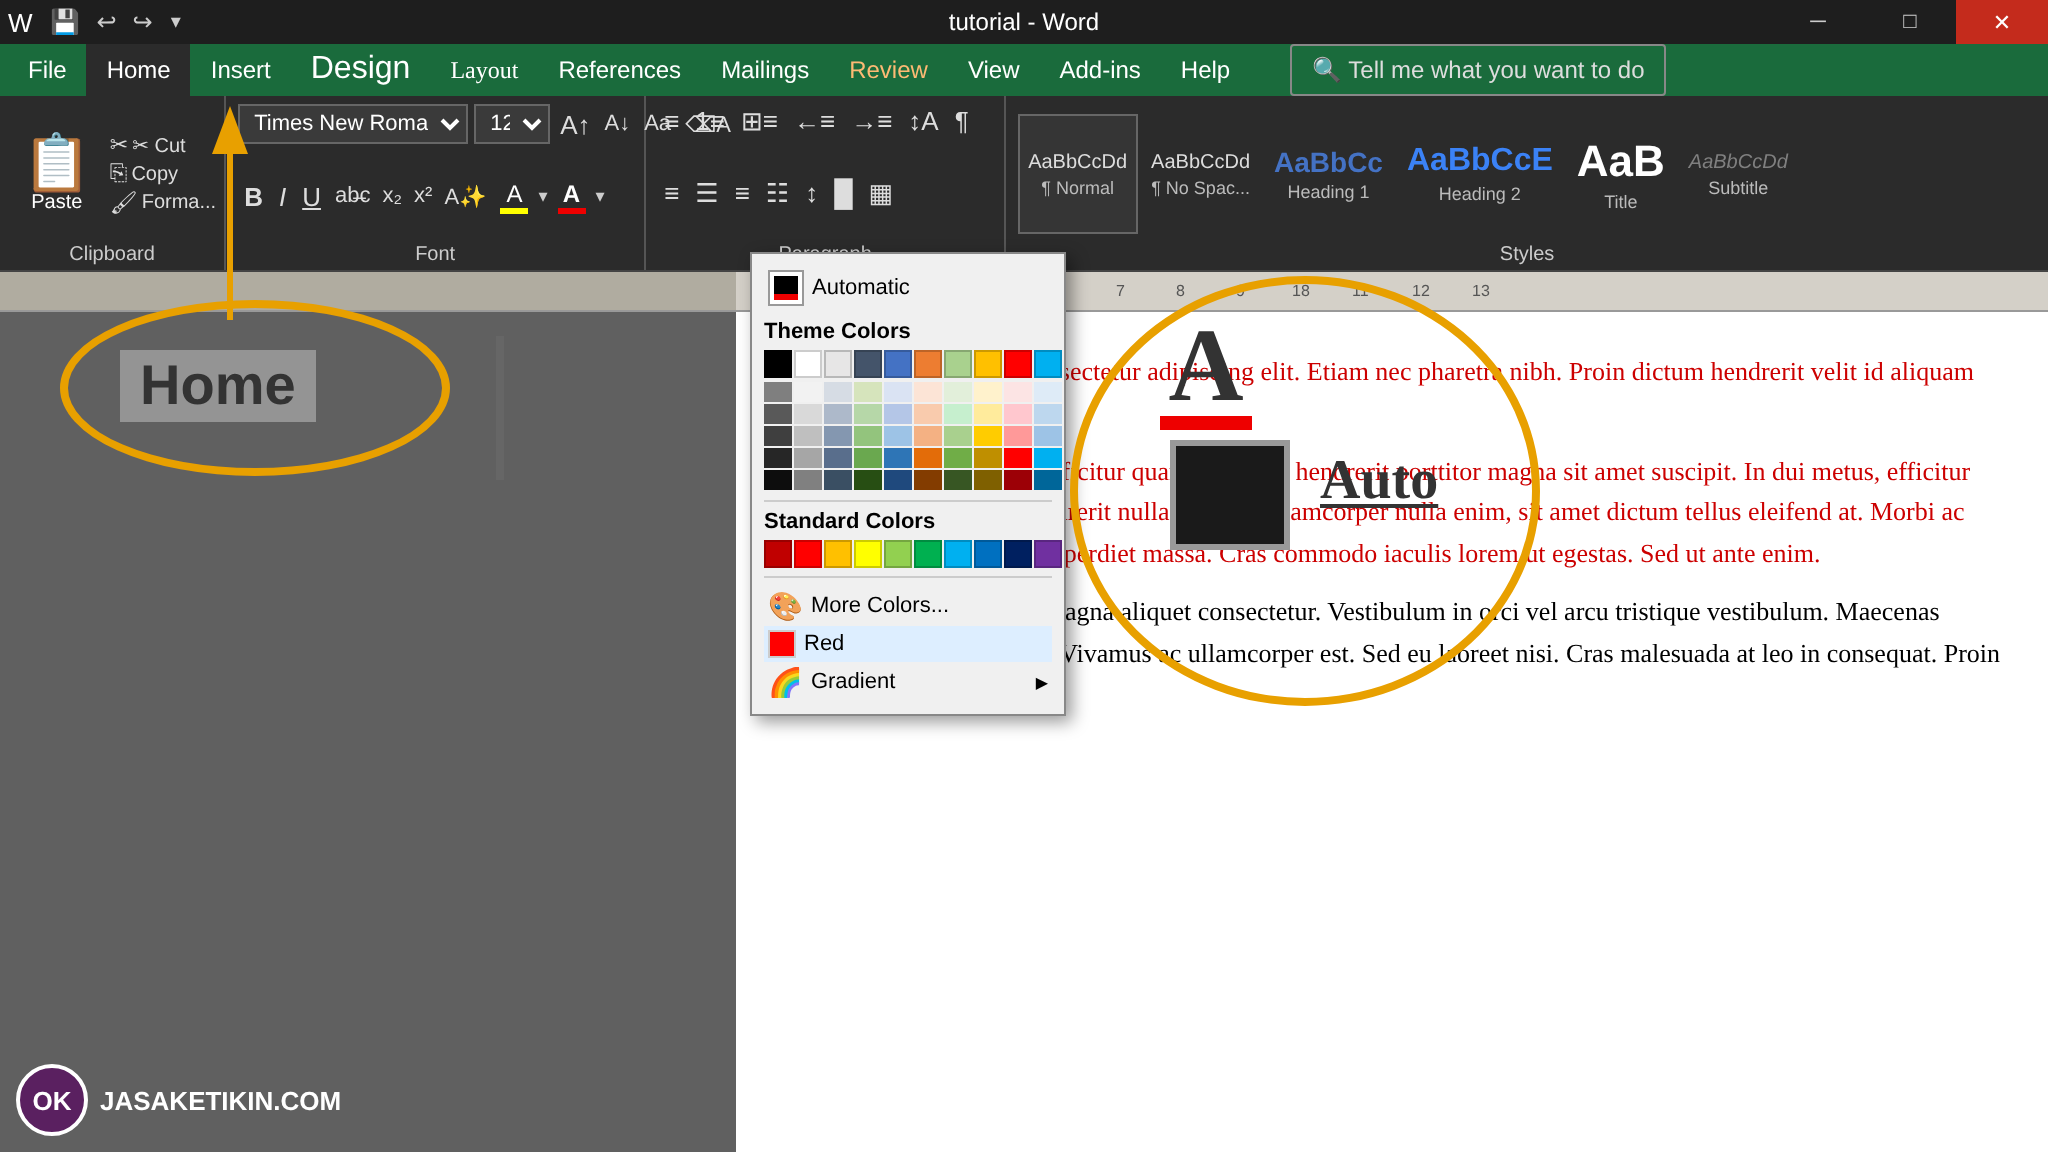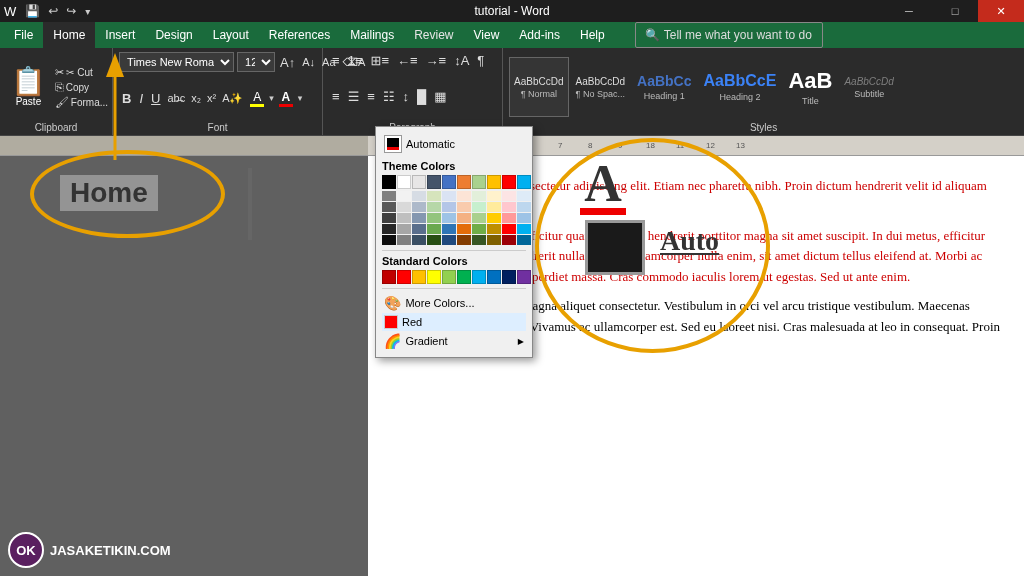--- a/index.html
+++ b/index.html
@@ -28,25 +28,25 @@
     <button style="width:46px;height:22px;background:none;border:none;color:#ccc;font-size:11px;cursor:pointer;">─</button>
     <button style="width:46px;height:22px;background:none;border:none;color:#ccc;font-size:11px;cursor:pointer;">□</button>
     <button style="width:46px;height:22px;background:#c42b1c;border:none;color:#fff;font-size:11px;cursor:pointer;">✕</button>
   </div>
 </div>
 
 <div style="height:26px; background:#1a6b3c; display:flex; align-items:center; padding:0 4px;">
   <div style="padding:2px 10px; color:#fff; font-size:12px; cursor:pointer; height:26px; display:flex; align-items:center;">File</div>
   <div style="padding:2px 10px; color:#fff; font-size:12px; cursor:pointer; height:26px; display:flex; align-items:center; background:#2b2b2b;">Home</div>
   <div style="padding:2px 10px; color:#fff; font-size:12px; cursor:pointer; height:44px; display:flex; align-items:center;">Insert</div>
-  <div style="padding:2px 10px; color:#fff; font-size:12px; cursor:pointer; height:40px; display:flex; align-items:center;">Design</div>
-  <div style="padding:6px 10px; color:#fff; font-size:12px; cursor:pointer; height:40px; display:flex; align-items:center;">Layout</div>
+  <div style="padding:2px 10px; color:#fff; font-size:16px; cursor:pointer; height:40px; display:flex; align-items:center;">Design</div>
+  <div style="padding:6px 10px; color:#fff; font-size:12px; cursor:pointer; height:40px; display:flex; align-items:center;font-family:Liberation Serif, serif;">Layout</div>
   <div style="padding:2px 10px; color:#fff; font-size:12px; cursor:pointer; height:26px; display:flex; align-items:center;">References</div>
   <div style="padding:2px 10px; color:#fff; font-size:12px; cursor:pointer; height:26px; display:flex; align-items:center;">Mailings</div>
-  <div style="padding:2px 10px; color:#e5e5e5; font-size:12px; cursor:pointer; height:18px; display:flex; align-items:center;">Review</div>
+  <div style="padding:2px 10px; color:#fdba74; font-size:12px; cursor:pointer; height:18px; display:flex; align-items:center;">Review</div>
   <div style="padding:2px 10px; color:#fff; font-size:12px; cursor:pointer; height:26px; display:flex; align-items:center;">View</div>
   <div style="padding:2px 10px; color:#fff; font-size:12px; cursor:pointer; height:26px; display:flex; align-items:center;">Add-ins</div>
   <div style="padding:2px 10px; color:#fff; font-size:12px; cursor:pointer; height:26px; display:flex; align-items:center;">Help</div>
   <div style="padding:2px 10px; color:#ddd; font-size:12px; cursor:pointer; height:26px; display:flex; align-items:center; margin-left:20px; border:1px solid #888; border-radius:2px;">🔍 Tell me what you want to do</div>
 </div>
 
 <div style="height:88px; background:#2b2b2b; display:flex; border-bottom:1px solid #444; position:relative;">
 
   <div style="display:flex; border-right:1px solid #555; padding:4px 4px 2px 4px; align-items:stretch; flex-direction:column;">
     <div style="display:flex; flex:1; gap:2px;">

